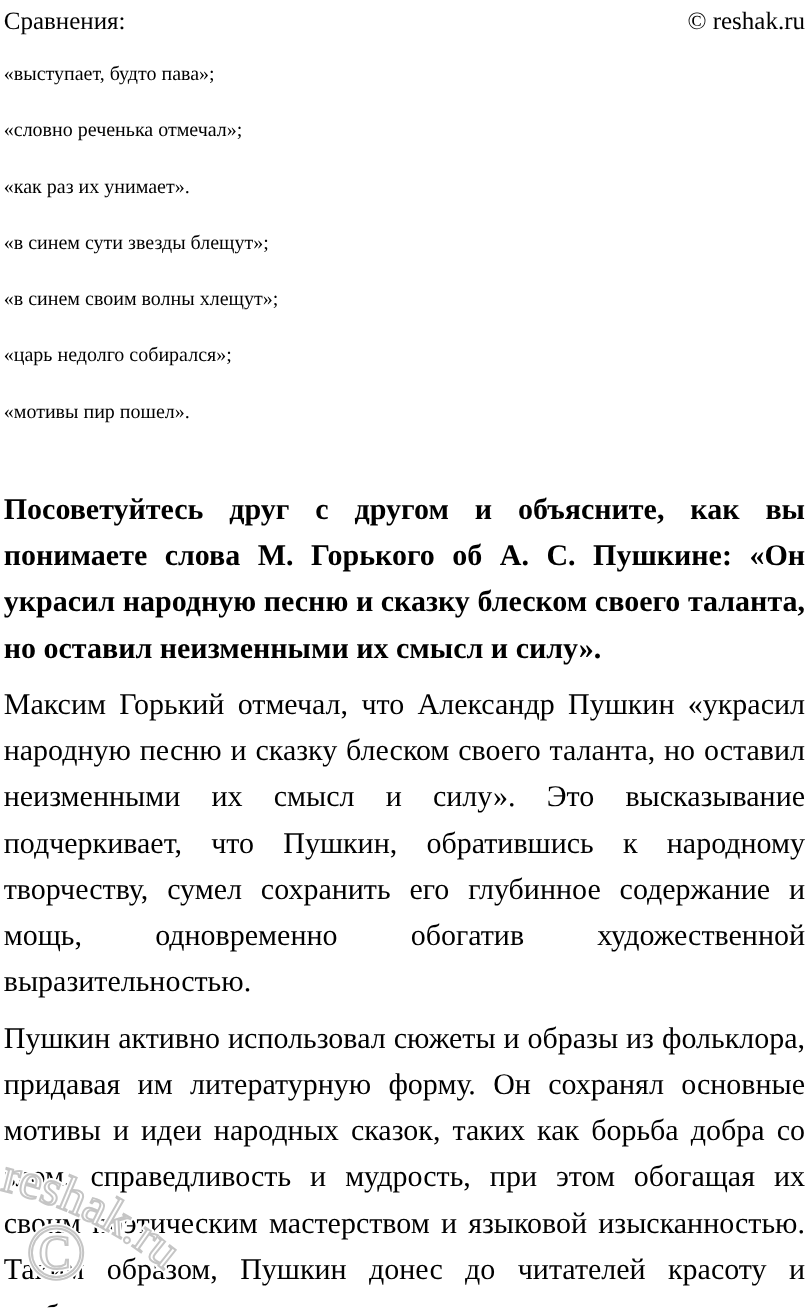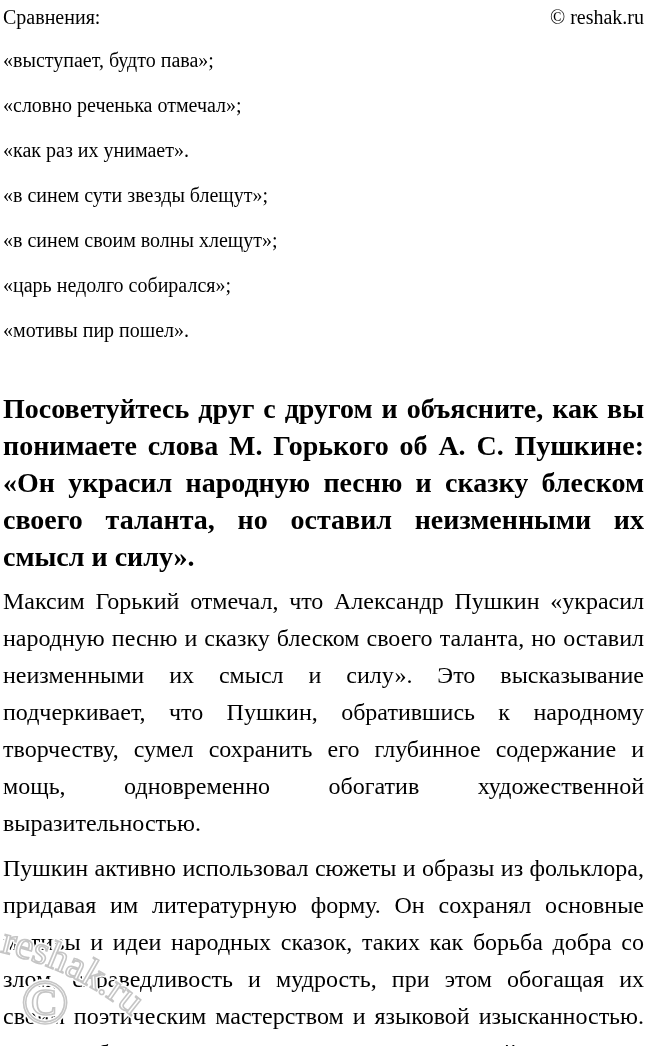--- a/index.html
+++ b/index.html
@@ -21,27 +21,27 @@
   }
   .toprow {
     display: flex;
     justify-content: space-between;
     align-items: flex-start;
     font-size: 20px;
     line-height: 24px;
     margin-bottom: 19px;
   }
   .qline {
-    font-size: 20px;
+    font-size: 16px;
     line-height: 24px;
     margin: 0 0 21px 0;
     white-space: nowrap;
   }
   .question {
-    font-size: 28px;
+    font-size: 24px;
     line-height: 37px;
     font-weight: bold;
     text-align: justify;
     margin: 48px 0 8px 0;
   }
   .para {
     font-size: 24px;
     line-height: 37px;
     text-align: justify;
     margin: 0 0 8px 0;

